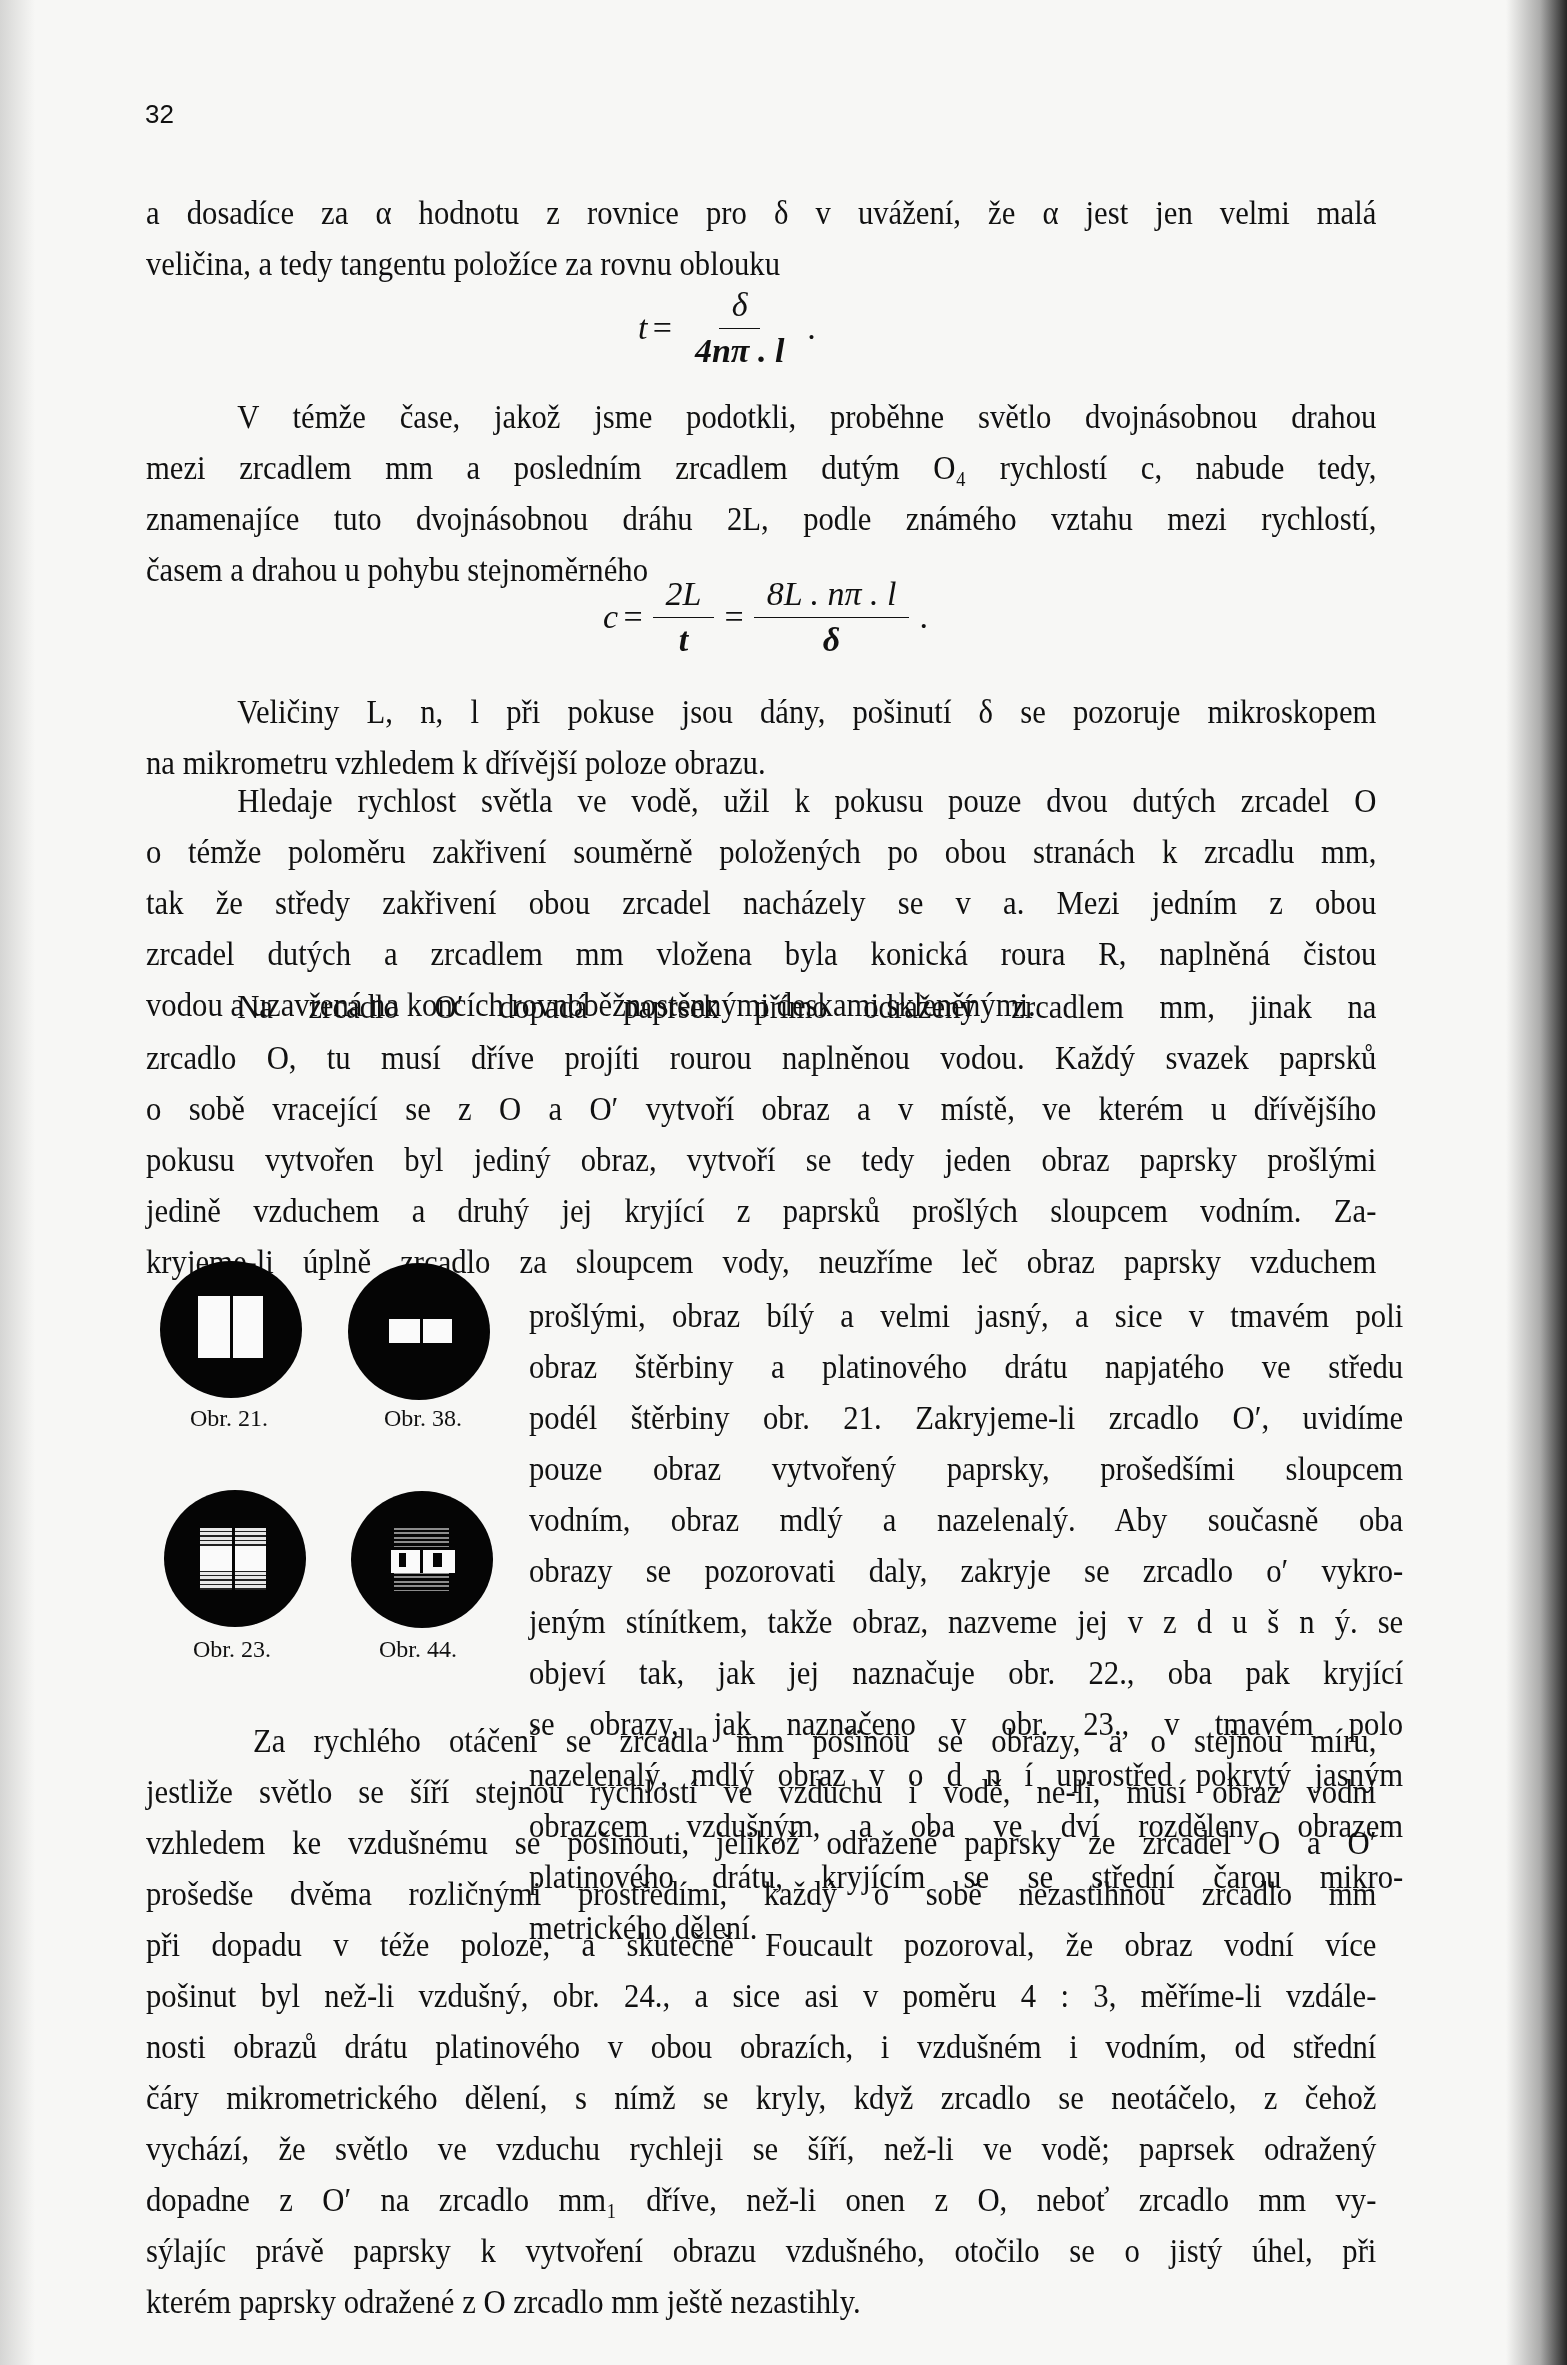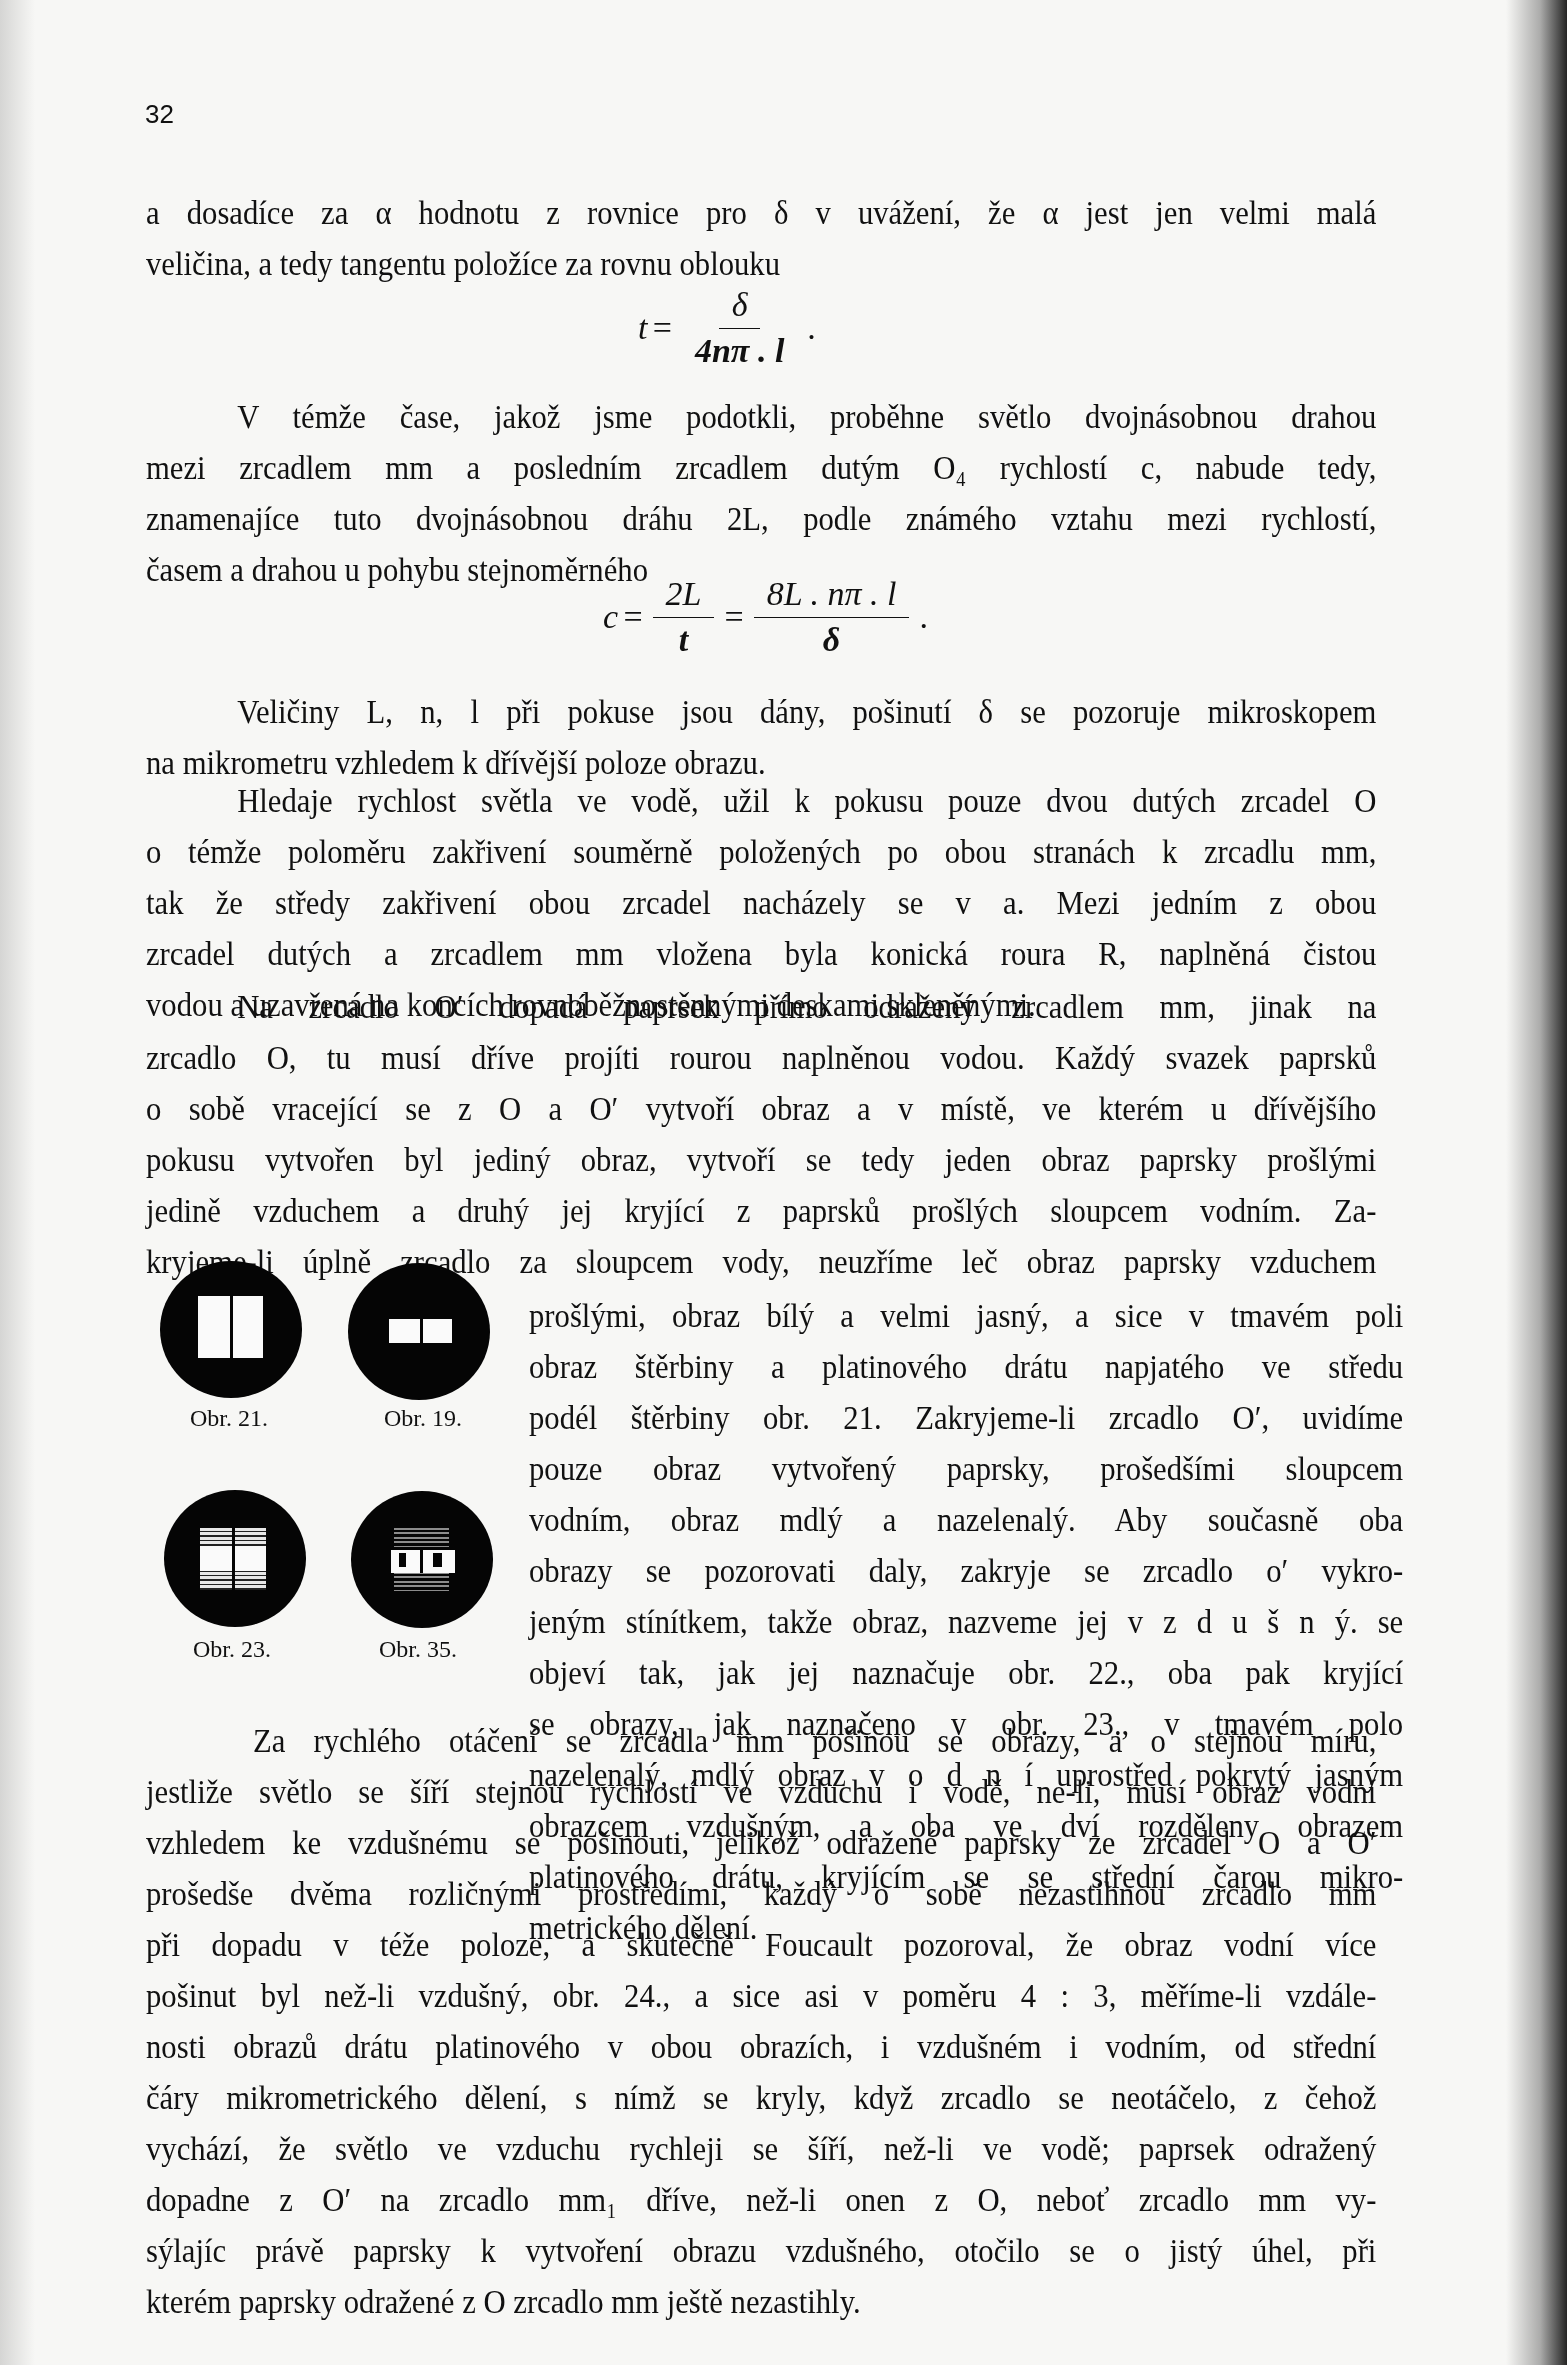--- a/index.html
+++ b/index.html
@@ -137,41 +137,41 @@
   </div>
 </div>
 <div class="caption" style="left:190px; top:1405px;">Obr. 21.</div>
 
 <div class="figure" style="left:348px; top:1263px;">
   <div class="disk">
     <div style="position:absolute; left:41px; top:56px; width:63px; height:24px; background:#fafafa;"></div>
     <div style="position:absolute; left:72px; top:56px; width:2.7px; height:24px; background:#050505;"></div>
   </div>
 </div>
-<div class="caption" style="left:384px; top:1405px;">Obr. 19.</div>
+<div class="caption" style="left:384px; top:1405px;">Obr. 38.</div>
 
 <div class="figure" style="left:164px; top:1490px;">
   <div class="disk">
     <div style="position:absolute; left:36px; top:38px; width:66px; height:62px; background:repeating-linear-gradient(#e8e8e8 0 2.7px, #222 2.7px 4.4px);"></div>
     <div style="position:absolute; left:36px; top:56px; width:66px; height:25px; background:#fafafa;"></div>
     <div style="position:absolute; left:68px; top:38px; width:2.7px; height:62px; background:#050505;"></div>
   </div>
 </div>
 <div class="caption" style="left:193px; top:1636px;text-align:right;">Obr. 23.</div>
 
 <div class="figure" style="left:351px; top:1491px;">
   <div class="disk">
     <div style="position:absolute; left:43px; top:37px; width:55px; height:64px; background:repeating-linear-gradient(rgba(230,230,230,0.6) 0 1.8px, #050505 1.8px 4.4px);"></div>
     <div style="position:absolute; left:40px; top:59px; width:64px; height:23px; background:#fafafa;"></div>
     <div style="position:absolute; left:48px; top:62px; width:7px; height:14px; background:#050505;"></div>
     <div style="position:absolute; left:82px; top:62px; width:8.9px; height:14px; background:#050505;"></div>
     <div style="position:absolute; left:69px; top:59px; width:2.7px; height:23px; background:#050505;"></div>
   </div>
 </div>
-<div class="caption" style="left:379px; top:1636px;">Obr. 35.</div>
+<div class="caption" style="left:379px; top:1636px;">Obr. 44.</div>
 
 <div class="text" style="top:1716px;">
   <span class="line" style="text-indent:115px;">Za rychlého otáčení se zrcadla mm pošinou se obrazy, a o stejnou míru,</span>
   <span class="line">jestliže světlo se šíří stejnou rychlostí ve vzduchu i vodě, ne-li, musí obraz vodní</span>
   <span class="line">vzhledem ke vzdušnému se pošinouti, jelikož odražené paprsky ze zrcadel O a O′</span>
   <span class="line">prošedše dvěma rozličnými prostředími, každý o sobě nezastihnou zrcadlo mm</span>
   <span class="line">při dopadu v téže poloze, a skutečně Foucault pozoroval, že obraz vodní více</span>
   <span class="line">pošinut byl než-li vzdušný, obr. 24., a sice asi v poměru 4 : 3, měříme-li vzdále-</span>
   <span class="line">nosti obrazů drátu platinového v obou obrazích, i vzdušném i vodním, od střední</span>
   <span class="line">čáry mikrometrického dělení, s nímž se kryly, když zrcadlo se neotáčelo, z čehož</span>

